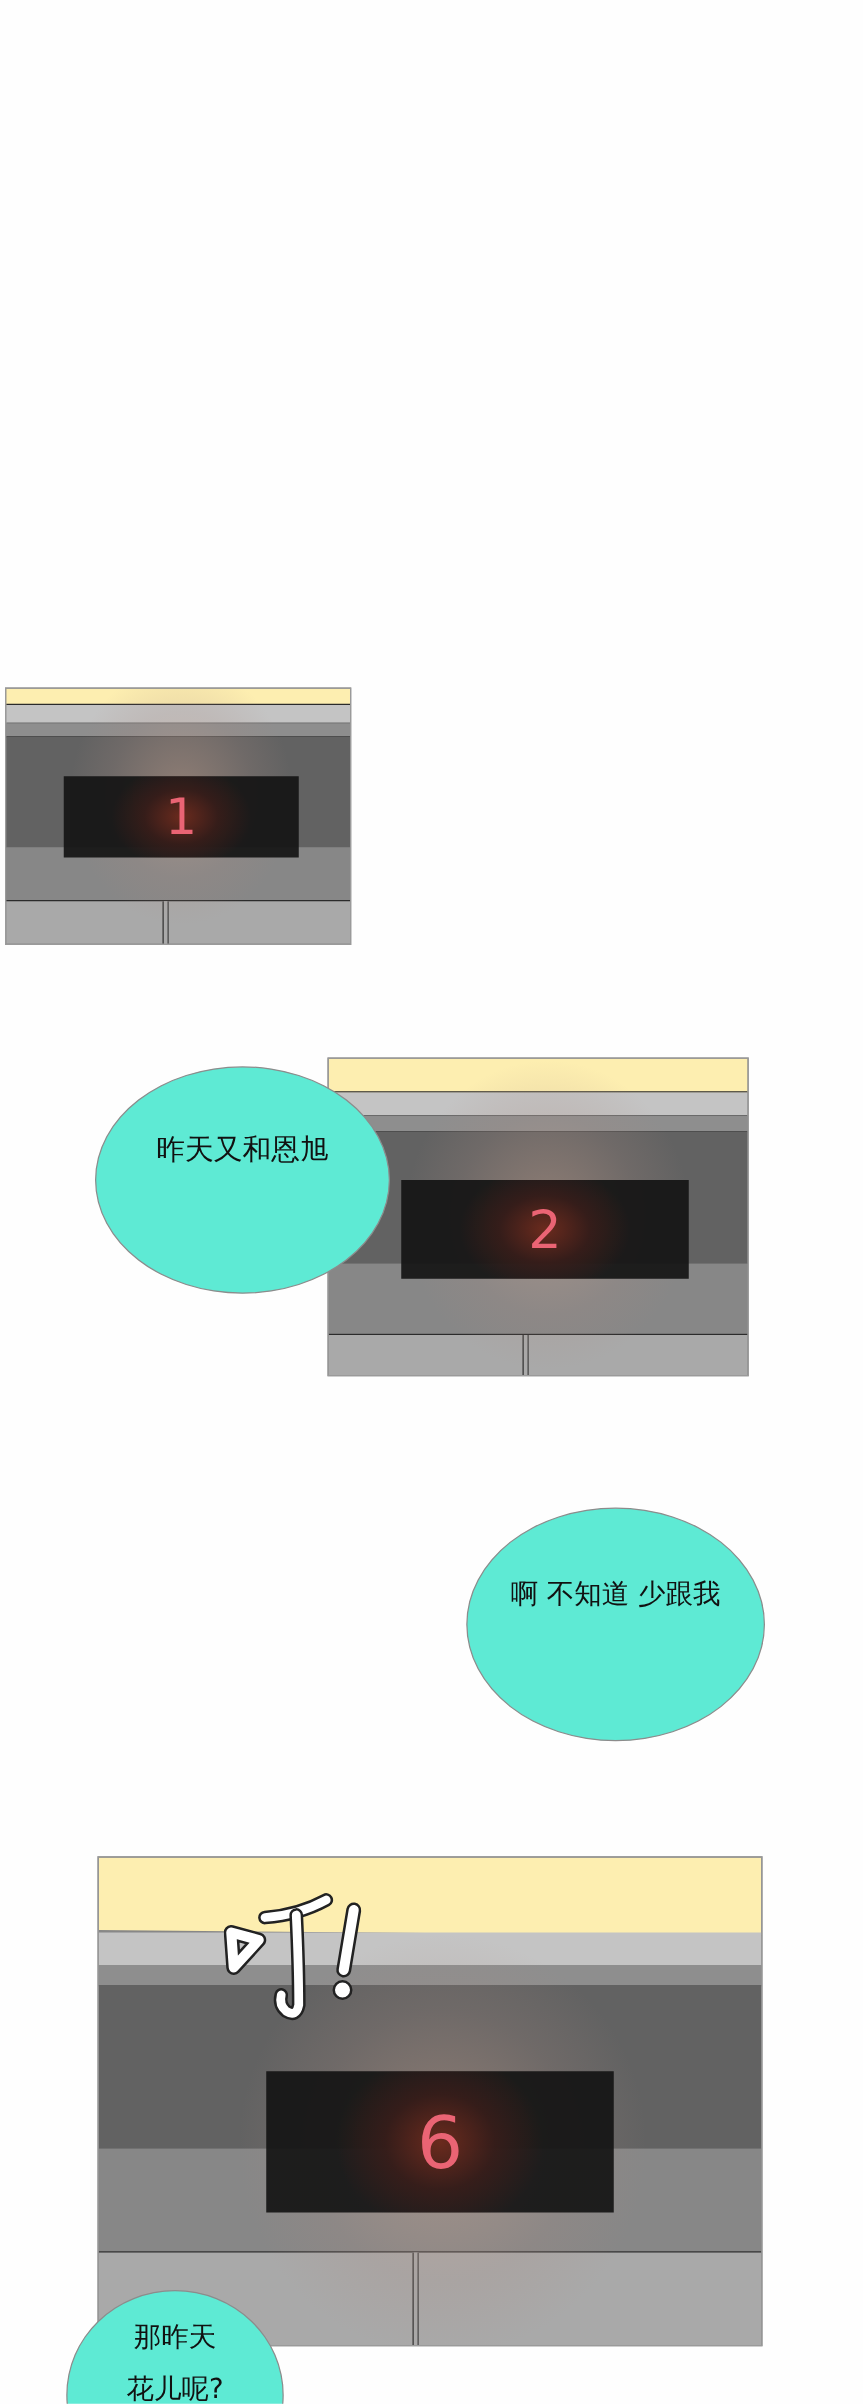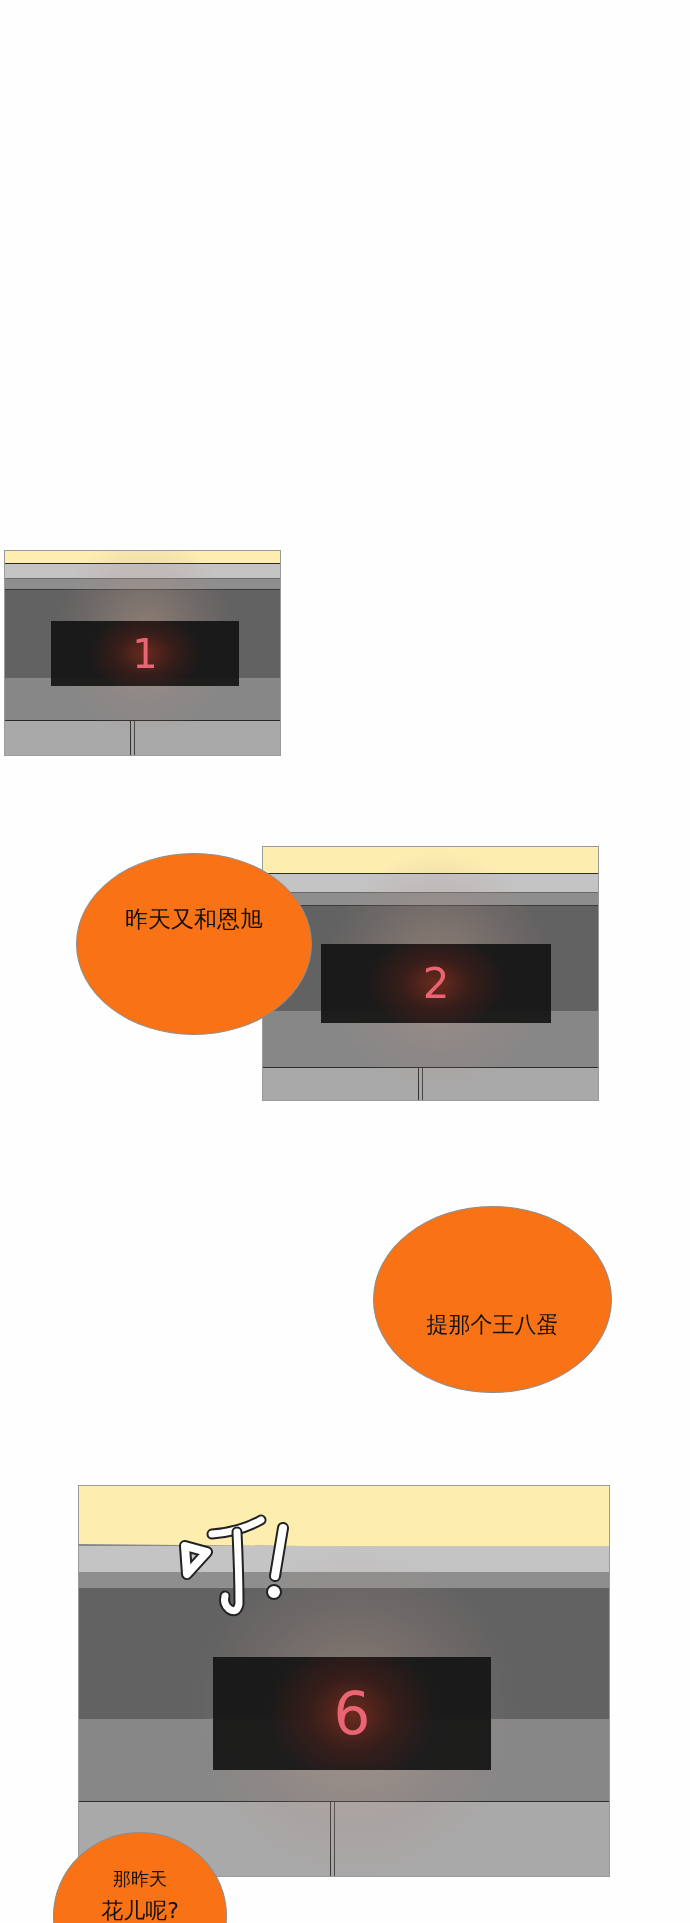--- a/index.html
+++ b/index.html
@@ -31,21 +31,21 @@
       radial-gradient(ellipse 35% 75% at 50% 50%, rgba(120,45,30,0.85) 0%, rgba(70,30,25,0.6) 45%, rgba(0,0,0,0) 85%),
       rgba(20,20,20,0.92);
     display: flex; align-items: center; justify-content: center;
   }
   .digit {
     color: #ea6474; font-family: "DejaVu Sans", sans-serif; font-weight: normal;
     line-height: 1;
   }
   .bubble {
     position: absolute; border-radius: 50%;
-    background: #f97316; border: 1.5px solid #8c8c8c; box-sizing: border-box;
+    background: #5eead4; border: 1.5px solid #8c8c8c; box-sizing: border-box;
   }
   .bubble-line {
     position: absolute; left: 0; right: 0; text-align: center;
     color: #111; font-family: "DejaVu Sans", sans-serif;
     white-space: nowrap;
   }
   .sfx { position: absolute; }
 </style>
 </head>
 <body>
@@ -78,21 +78,21 @@
   <div class="display" style="left:58px; top:97px; width:230px; height:79px;">
     <span class="digit" style="font-size:42px;">2</span>
   </div>
 </div>
 
 <div class="bubble" style="left:76px; top:853px; width:236px; height:182px;">
   <div class="bubble-line" style="top:50px; font-size:23px;">昨天又和恩旭</div>
 </div>
 
 <div class="bubble" style="left:373px; top:1206px; width:239px; height:187px;">
-  <div class="bubble-line" style="top:103px; font-size:22px;">提那个王八蛋</div>
+  <div class="bubble-line" style="top:53px; font-size:22px;">啊 不知道 少跟我</div>
 </div>
 
 <div class="panel" style="left:78px; top:1485px; width:532px; height:392px;">
   <div class="band yellow" style="height:62px; clip-path: polygon(0 0,100% 0,100% 100%,0 92%);"></div>
   <div class="band light" style="top:60px; height:26px;"></div>
   <div class="band mid" style="top:86px; height:16px;"></div>
   <div class="band dark" style="top:102px; height:131px;"></div>
   <div class="band lower" style="top:233px; height:84px;"></div>
   <div class="band floor" style="height:74px;">
     <div class="divider" style="left:251px;"></div>
@@ -116,15 +116,15 @@
 
       <path d="M104 14 L96 62" stroke="#222" stroke-width="12"></path>
       <path d="M104 14 L96 62" stroke="#fff" stroke-width="8"></path>
     </g>
     <circle cx="95" cy="78" r="7" fill="#fff" stroke="#222" stroke-width="2"></circle>
     <text x="0" y="0" font-size="1" fill="none">叮!</text>
   </svg>
 </div>
 
 <div class="bubble" style="left:53px; top:1832px; width:174px; height:168px;">
-  <div class="bubble-line" style="top:34px; font-size:18px;">那昨天</div>
+  <div class="bubble-line" style="top:22px; font-size:22px;">那昨天</div>
   <div class="bubble-line" style="top:63px; font-size:22px;">花儿呢?</div>
 </div>
 
 </body></html>

